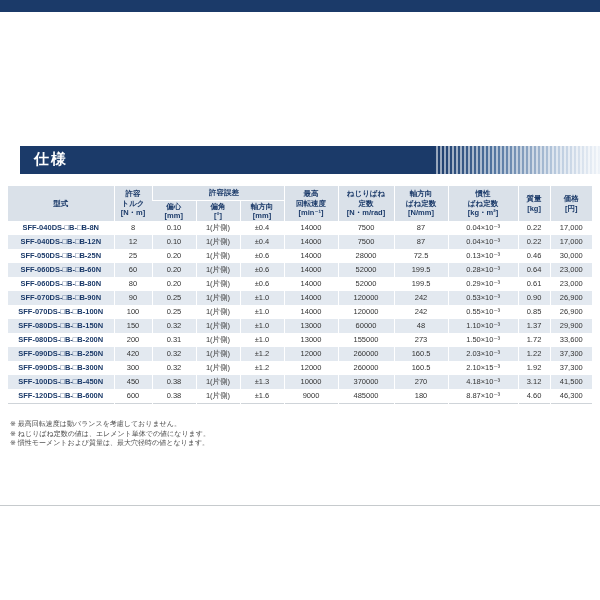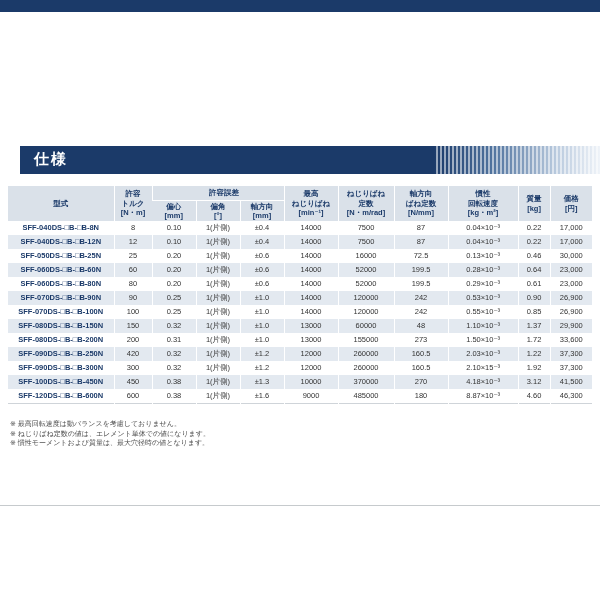--- a/index.html
+++ b/index.html
@@ -69,30 +69,30 @@
         <col style="width:42px">
     </colgroup>
     <thead>
       <tr class="h1">
         <th rowspan="2">型式</th>
         <th rowspan="2">許容
 トルク
 [N・m]</th>
         <th colspan="3" class="group">許容誤差</th>
         <th rowspan="2">最高
-ねじりばね
+回転速度
 [min⁻¹]</th>
         <th rowspan="2">ねじりばね
 定数
 [N・m/rad]</th>
         <th rowspan="2">軸方向
 ばね定数
 [N/mm]</th>
         <th rowspan="2">慣性
-回転速度
+ばね定数
 [kg・m²]</th>
         <th rowspan="2">質量
 [kg]</th>
         <th rowspan="2">価格
 [円]</th>
       </tr>
       <tr class="h2">
         <th>偏心
 [mm]</th>
         <th>偏角
@@ -128,21 +128,21 @@
           <td>0.22</td>
           <td>17,000</td>
         </tr>
         <tr>
           <td class="model">SFF-050DS-□B-□B-25N</td>
           <td>25</td>
           <td>0.20</td>
           <td>1(片側)</td>
           <td>±0.6</td>
           <td>14000</td>
-          <td>16000</td>
+          <td>28000</td>
           <td>72.5</td>
           <td>0.13×10⁻³</td>
           <td>0.46</td>
           <td>30,000</td>
         </tr>
         <tr>
           <td class="model">SFF-060DS-□B-□B-60N</td>
           <td>60</td>
           <td>0.20</td>
           <td>1(片側)</td>

